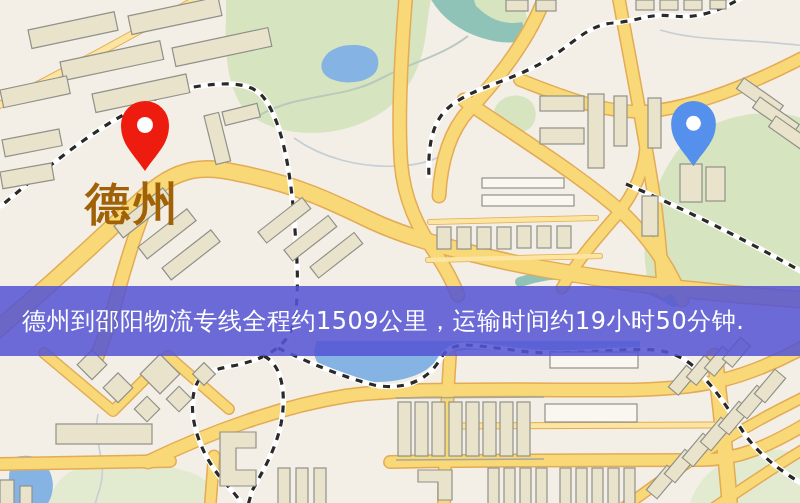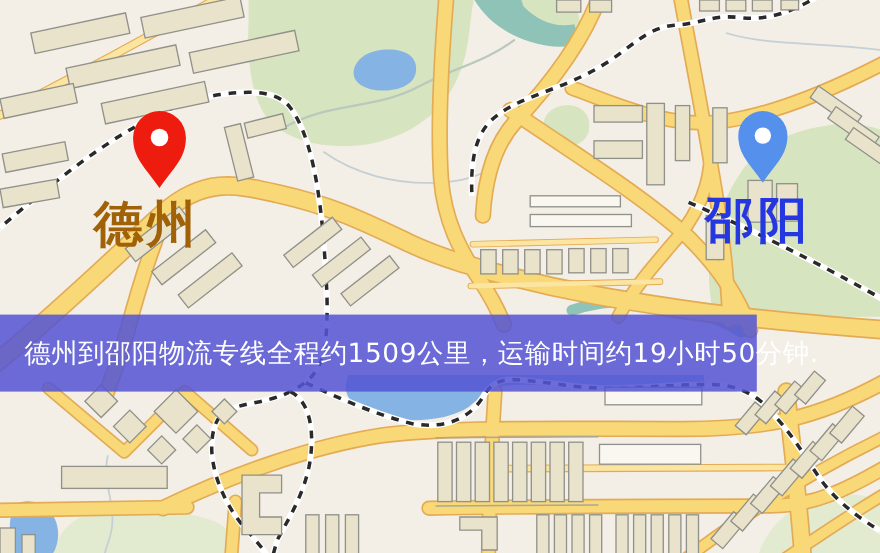--- a/index.html
+++ b/index.html
@@ -18,21 +18,21 @@
   .bldw{fill:#f9f7ef;stroke:#90918a;stroke-width:1.2;}
   .grn{fill:#d7e4c0;stroke:none;}
   .grn2{fill:#e2ebd0;stroke:none;}
   .wat{fill:#85b4e4;stroke:none;}
   .stream{fill:none;stroke:#c5cfd4;stroke-width:1.6;}
   .streamg{fill:none;stroke:#b9c9bd;stroke-width:2;}
   .teal{fill:none;stroke:#8fc3b8;stroke-width:10;stroke-linecap:round;}
   .tealf{fill:#8fc3b8;stroke:none;}
   .thinln{fill:none;stroke:#a7a79c;stroke-width:1.4;}
   
-  .banner{position:absolute;left:0;top:286px;width:688px;height:70px;z-index:3;
+  .banner{position:absolute;left:0;top:286px;width:800px;height:70px;z-index:3;
           background:rgba(84,84,212,0.86);display:flex;align-items:center;}
   .banner-text{color:#ffffff;font-size:24px;font-weight:500;padding-left:22px;
                white-space:nowrap;letter-spacing:0.5px;}
   .pin{position:absolute;z-index:4;}
   .pin-origin{left:120px;top:100px;width:50px;height:73px;}
   .pin-dest{left:670px;top:100px;width:47px;height:68px;}
   .place-label{position:absolute;z-index:4;font-weight:900;font-size:45px;
                letter-spacing:3px;line-height:1;}
   .label-origin{left:85px;top:181px;color:#a16207;}
   .label-dest{left:641px;top:177px;color:#2537e0;}
@@ -274,15 +274,14 @@
 </div>
 
 <div class="pin pin-dest">
   <svg width="47" height="68" viewBox="-25 -71 50 73" xmlns="http://www.w3.org/2000/svg">
     <path d="M0,0 C -13,-19 -24,-27 -24,-46 A 24,24 0 1 1 24,-46 C 24,-27 13,-19 0,0 Z" fill="#5590ec"></path>
     <circle cx="0" cy="-46" r="8" fill="#ffffff"></circle>
   </svg>
 </div>
 
 <div class="place-label label-origin">德州</div>
-<div class="place-label label-dest">邵阳</div>
 
 </div>
 
 </body></html>

